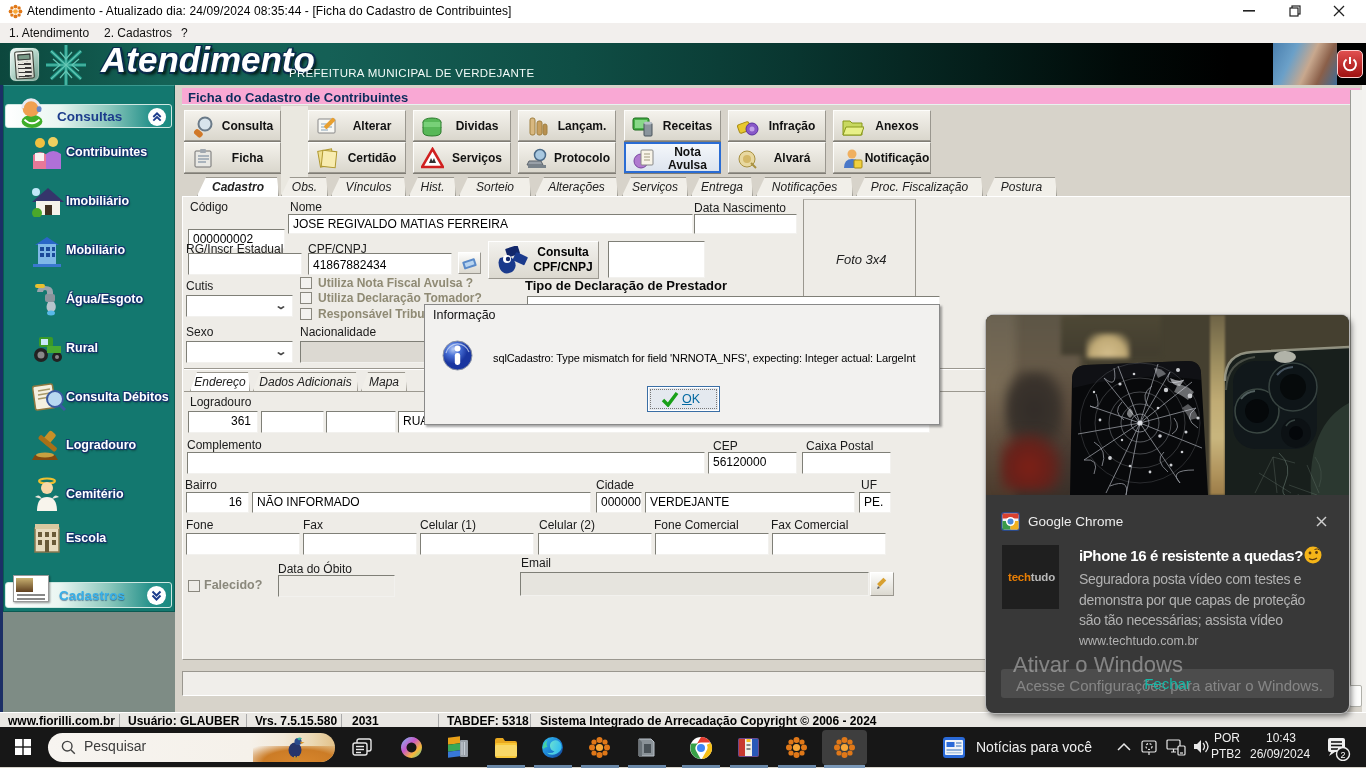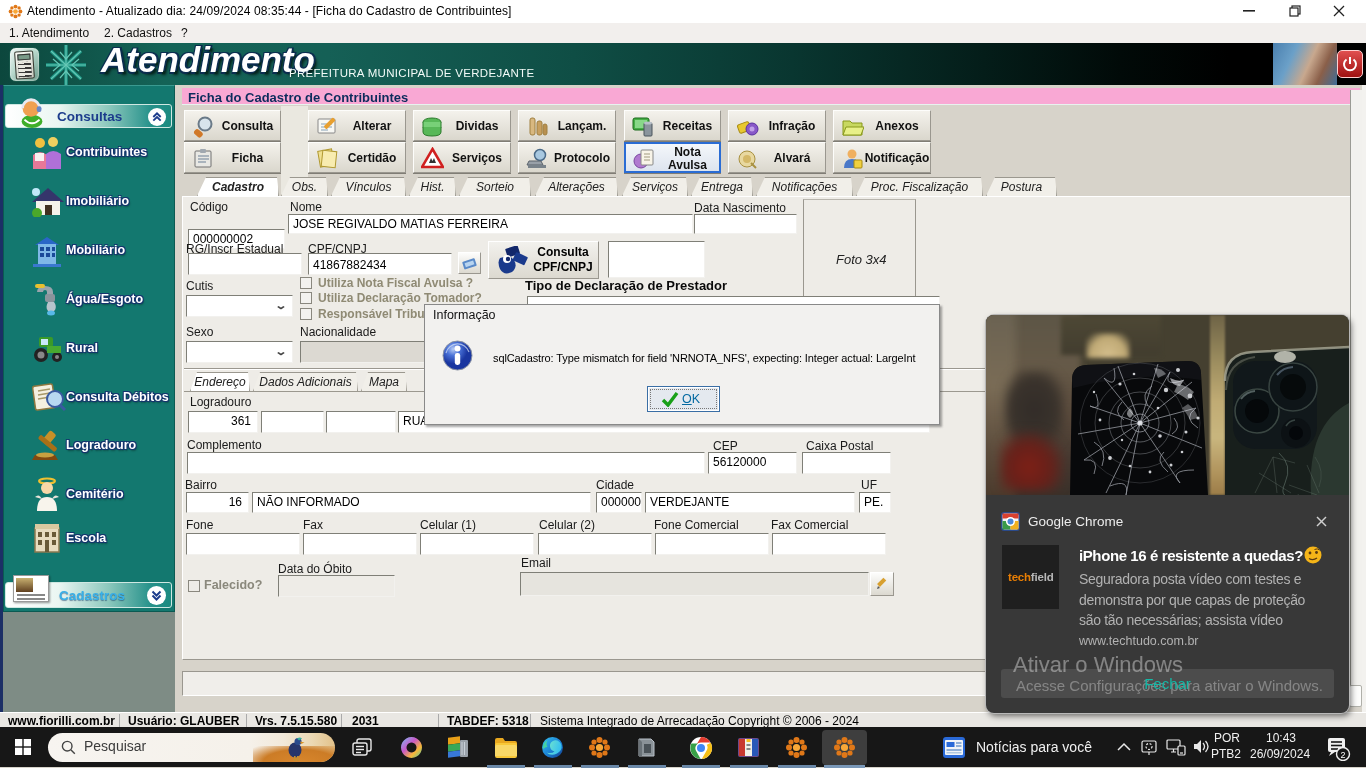--- a/index.html
+++ b/index.html
@@ -484,21 +484,21 @@
   <div class="abs" style="left:1182px;top:0;width:4px;height:627px;background:#f3f2ef;"></div>
   <div class="abs" style="left:1169px;top:600px;width:13px;height:22px;background:#fdfdfc;border:1px solid #b0b0aa;border-radius:2px;"></div>
 </div>
 
 <div class="abs" style="left:0;top:712px;width:1366px;height:15px;background:#e9e7e3;border-top:1px solid #fff;">
   <span class="abs" style="left:8px;top:1px;font-size:12px;font-weight:bold;color:#000;">www.fiorilli.com.br</span>
   <span class="abs" style="left:128px;top:1px;font-size:12px;font-weight:bold;color:#000;">Usuário: GLAUBER</span>
   <span class="abs" style="left:255px;top:1px;font-size:12px;font-weight:bold;color:#000;">Vrs. 7.5.15.580</span>
   <span class="abs" style="left:352px;top:1px;font-size:12px;font-weight:bold;color:#000;">2031</span>
   <span class="abs" style="left:447px;top:1px;font-size:12px;font-weight:bold;color:#000;">TABDEF: 5318</span>
-  <span class="abs" style="left:540px;top:1px;font-size:12px;font-weight:normal;color:#000;">Sistema Integrado de Arrecadação Copyright © 2006 - 2024</span>
+  <span class="abs" style="left:540px;top:1px;font-size:12px;font-weight:bold;color:#000;">Sistema Integrado de Arrecadação Copyright © 2006 - 2024</span>
   <div class="abs" style="left:119px;top:1px;width:1px;height:13px;background:#aaa;"></div>
   <div class="abs" style="left:246px;top:1px;width:1px;height:13px;background:#aaa;"></div>
   <div class="abs" style="left:341px;top:1px;width:1px;height:13px;background:#aaa;"></div>
   <div class="abs" style="left:438px;top:1px;width:1px;height:13px;background:#aaa;"></div>
   <div class="abs" style="left:530px;top:1px;width:1px;height:13px;background:#aaa;"></div>
 </div>
 
 <div id="dialog" class="abs" style="left:424px;top:304px;width:516px;height:121px;background:#f2f1ef;border:1px solid #898989;box-shadow:2px 2px 2px rgba(60,60,60,.45);">
   <span class="abs" style="left:8px;top:3px;font-size:12.5px;color:#111;">Informação</span>
   <svg class="abs" style="left:17px;top:35px" width="31" height="31" viewBox="0 0 31 31">
@@ -610,21 +610,21 @@
         <circle cx="9.5" cy="9.5" r="4.5" fill="#fff"></circle>
         <circle cx="9.5" cy="9.5" r="3" fill="#4a88d8"></circle>
       </svg>
   <span class="abs" style="left:42px;top:199px;font-size:13.5px;color:#ececec;">Google Chrome</span>
   <svg class="abs" style="left:330px;top:201px" width="11" height="11" viewBox="0 0 11 11" stroke="#cfcfcf" stroke-width="1.4">
         <line x1="1" y1="1" x2="10" y2="10"></line>
         <line x1="10" y1="1" x2="1" y2="10"></line>
       </svg>
 
   <div class="abs" style="left:16px;top:230px;width:57px;height:64px;background:#1f1f1f;">
-    <span class="abs" style="left:6px;top:26px;font-size:11.5px;font-weight:bold;letter-spacing:-.2px;"><span style="color:#e87e04;">tech</span><span style="color:#b8b8b8;">field</span></span>
+    <span class="abs" style="left:6px;top:26px;font-size:11.5px;font-weight:bold;letter-spacing:-.2px;"><span style="color:#e87e04;">tech</span><span style="color:#b8b8b8;">tudo</span></span>
   </div>
 
   <span class="abs" style="left:93px;top:232px;font-size:15px;font-weight:bold;color:#fff;white-space:nowrap;letter-spacing:-.4px;">iPhone 16 é resistente a quedas?</span>
   <svg class="abs" style="left:318px;top:231px" width="18" height="18" viewBox="0 0 18 18">
         <circle cx="9" cy="9" r="8.5" fill="#f5b518"></circle>
         <circle cx="6" cy="7" r="1.4" fill="#5a3a10"></circle>
         <circle cx="12.5" cy="6.5" r="1.4" fill="#5a3a10"></circle>
         <path d="M5 12.5 q4 2.5 8-.5" stroke="#5a3a10" stroke-width="1.3" fill="none"></path>
         <path d="M10.5 3.5 q3-1.5 5 .5" stroke="#5a3a10" stroke-width="1" fill="none"></path>
       </svg>

